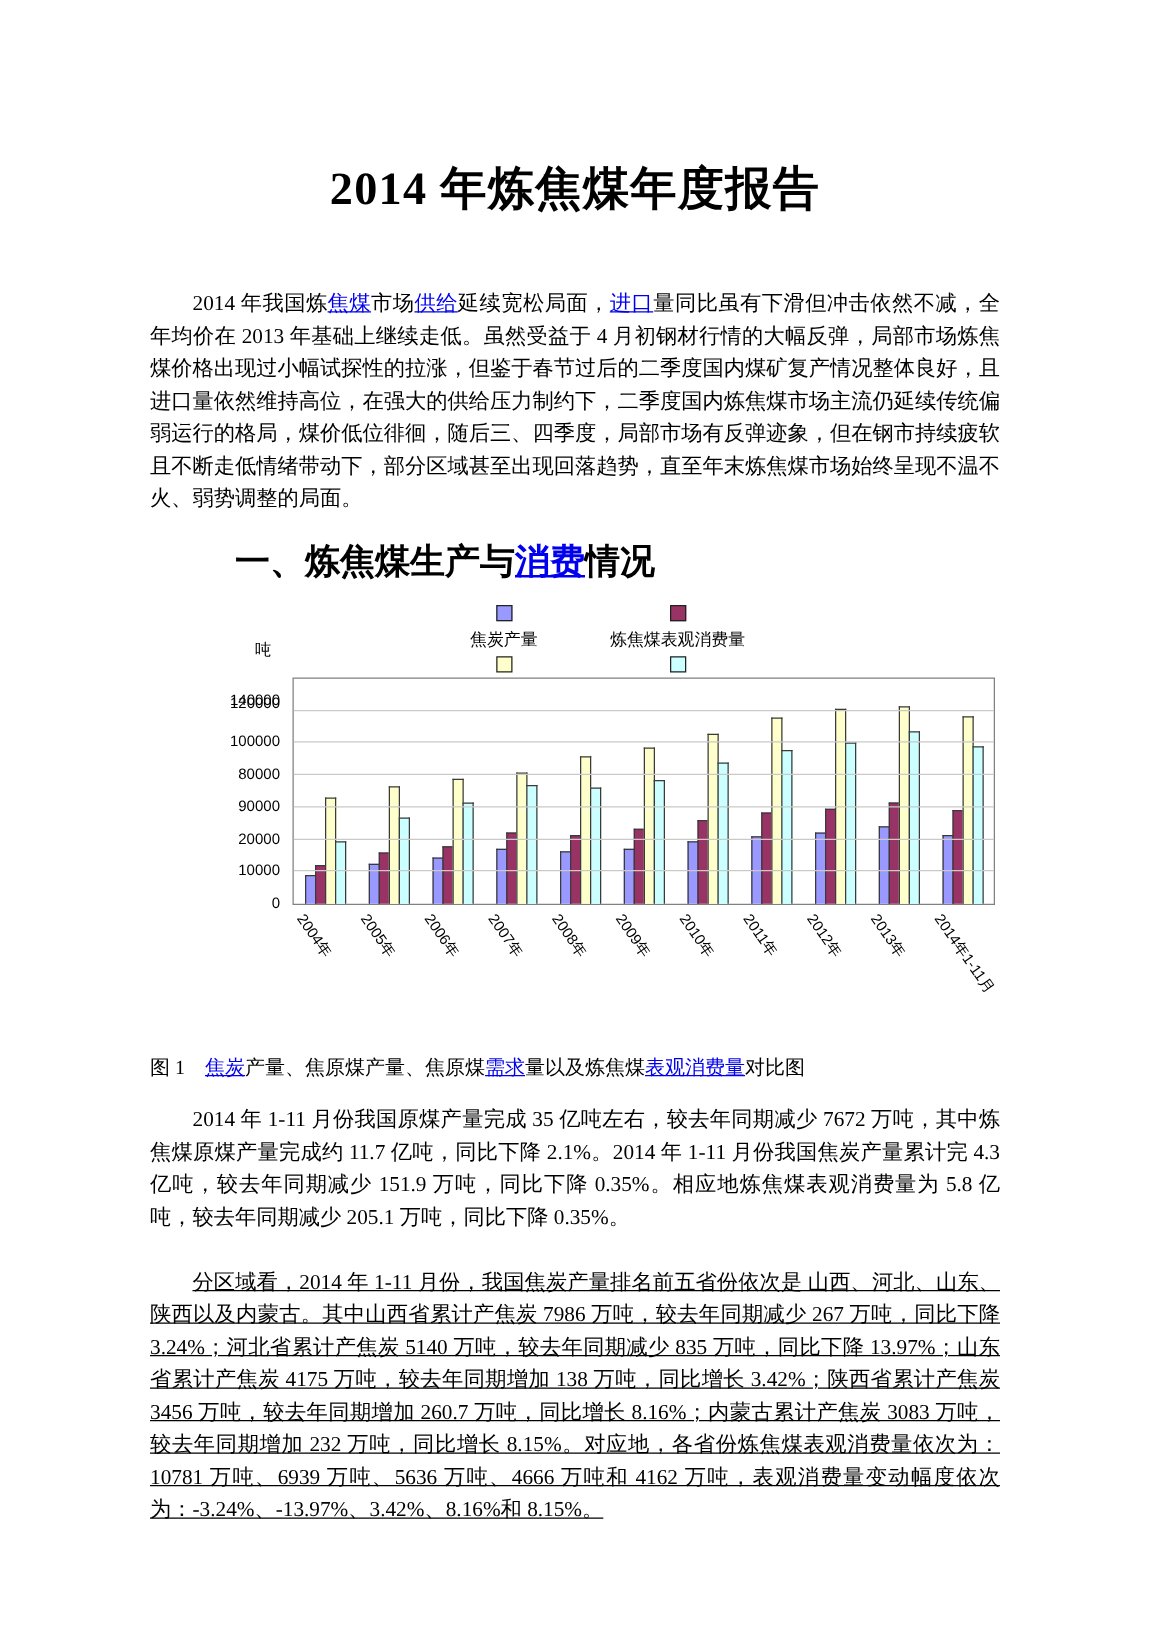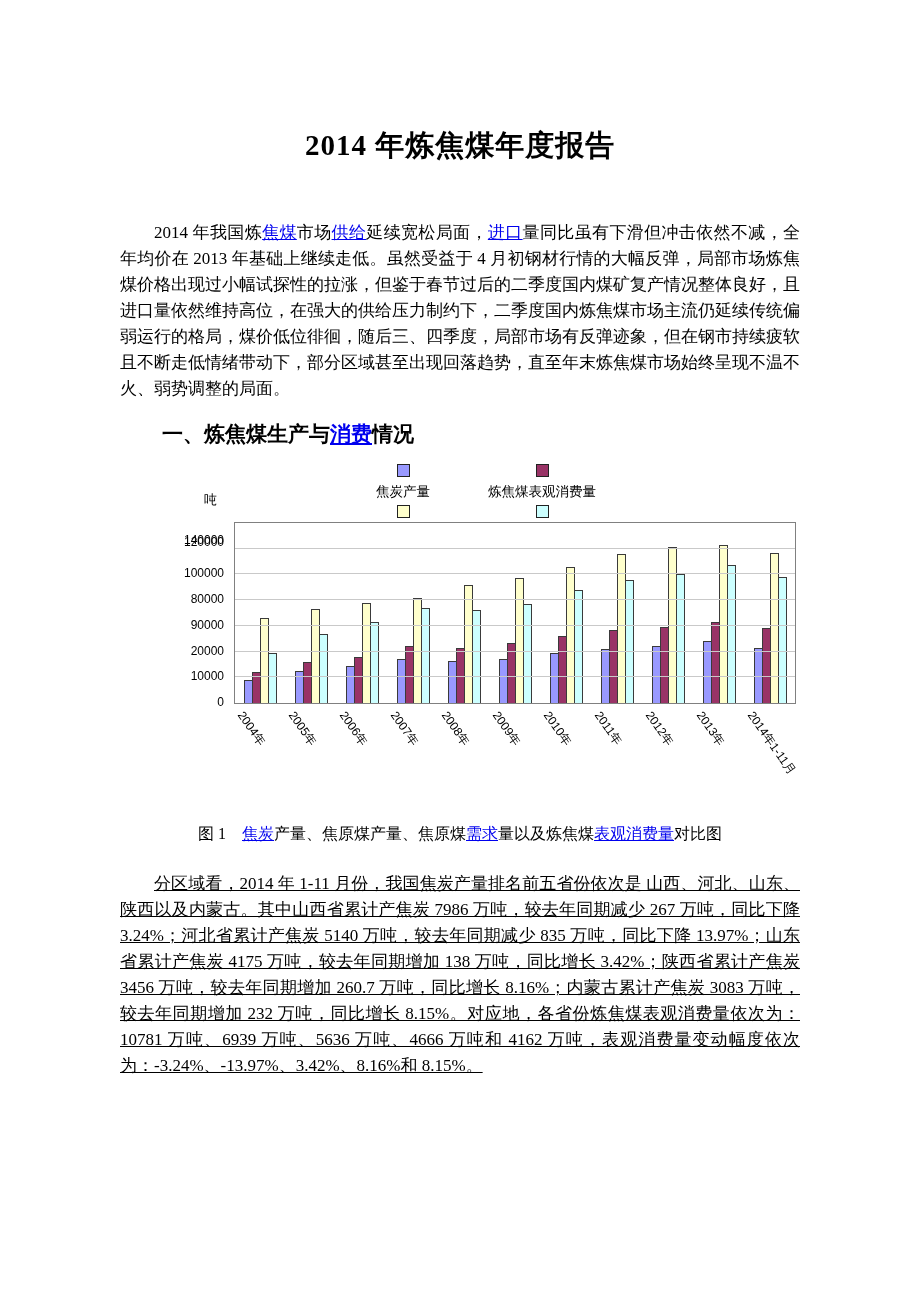--- a/index.html
+++ b/index.html
@@ -6,33 +6,33 @@
   body {
     width: 920px; height: 1302px;
     background: #ffffff;
     overflow: hidden;
     font-family: "Liberation Serif", "DejaVu Serif", serif;
     color: var(--text, #000);
   }
   .page { padding: 0 120px; box-sizing: border-box; width: 920px; }
   .doc-title {
     margin: 0; padding-top: 126px;
-    font-size: 29px; font-weight: bold; text-align: center;
+    font-size: 37px; font-weight: bold; text-align: center;
     letter-spacing: 1px;
   }
   p.body-para {
     margin: 0; margin-top: 54px;
     font-size: 17px; line-height: 26px;
     text-align: justify; text-indent: 2em;
   }
   p.body-para.tight { margin-top: 18px; }
   p.body-para.mid { margin-top: 26px; text-decoration: underline; }
   .section-heading {
-    margin: 0; margin-top: 18px;
-    font-size: 21px; font-weight: bold;
+    margin: 12px; margin-top: 18px;
+    font-size: 28px; font-weight: bold;
     text-indent: 2em;
   }
   a.doclink {
     color: var(--link, #0000ee);
     text-decoration: underline;
     cursor: pointer;
   }
   
   .chart {
     position: relative;
@@ -78,21 +78,21 @@
   }
   .x-labels { position: absolute; left: 62px; top: 240px; width: 560px; height: 100px; }
   .xtick {
     position: absolute; top: 4px; white-space: nowrap;
     transform: rotate(55deg); transform-origin: 0 0;
     font-size: 12px; color: #000;
   }
   
   .figure-caption {
     margin: 0; margin-top: 20px;
-    font-size: 16px; text-align: center;
+    font-size: 16px; 
   }
 </style>
 </head>
 <body>
 
 <div class="page">
 
   <h1 class="doc-title">2014 年炼焦煤年度报告</h1>
 
   <p class="body-para" id="para1"><span>2014 年我国炼</span><a class="doclink" href="#">焦煤</a><span>市场</span><a class="doclink" href="#">供给</a><span>延续宽松局面，</span><a class="doclink" href="#">进口</a><span>量同比虽有下滑但冲击依然不减，全年均价在 2013 年基础上继续走低。虽然受益于 4 月初钢材行情的大幅反弹，局部市场炼焦煤价格出现过小幅试探性的拉涨，但鉴于春节过后的二季度国内煤矿复产情况整体良好，且进口量依然维持高位，在强大的供给压力制约下，二季度国内炼焦煤市场主流仍延续传统偏弱运行的格局，煤价低位徘徊，随后三、四季度，局部市场有反弹迹象，但在钢市持续疲软且不断走低情绪带动下，部分区域甚至出现回落趋势，直至年末炼焦煤市场始终呈现不温不火、弱势调整的局面。</span></p>
@@ -215,16 +215,17 @@
         <span class="xtick" style="left: calc(59.0909% - 12px);">2010年</span>
         <span class="xtick" style="left: calc(68.1818% - 12px);">2011年</span>
         <span class="xtick" style="left: calc(77.2727% - 12px);">2012年</span>
         <span class="xtick" style="left: calc(86.3636% - 12px);">2013年</span>
         <span class="xtick" style="left: calc(95.4545% - 12px);">2014年1-11月</span>
       </div>
   </div>
 
   <p class="figure-caption" id="caption"><span>图 1　</span><a class="doclink" href="#">焦炭</a><span>产量、焦原煤产量、焦原煤</span><a class="doclink" href="#">需求</a><span>量以及炼焦煤</span><a class="doclink" href="#">表观消费量</a><span>对比图</span></p>
 
+  <p class="body-para tight">2014 年 1-11 月份我国原煤产量完成 35 亿吨左右，较去年同期减少 7672 万吨，其中炼焦煤原煤产量完成约 11.7 亿吨，同比下降 2.1%。2014 年 1-11 月份我国焦炭产量累计完 4.3 亿吨，较去年同期减少 151.9 万吨，同比下降 0.35%。相应地炼焦煤表观消费量为 5.8 亿吨，较去年同期减少 205.1 万吨，同比下降 0.35%。</p>
 
   <p class="body-para mid">分区域看，2014 年 1-11 月份，我国焦炭产量排名前五省份依次是 山西、河北、山东、陕西以及内蒙古。其中山西省累计产焦炭 7986 万吨，较去年同期减少 267 万吨，同比下降 3.24%；河北省累计产焦炭 5140 万吨，较去年同期减少 835 万吨，同比下降 13.97%；山东省累计产焦炭 4175 万吨，较去年同期增加 138 万吨，同比增长 3.42%；陕西省累计产焦炭 3456 万吨，较去年同期增加 260.7 万吨，同比增长 8.16%；内蒙古累计产焦炭 3083 万吨，较去年同期增加 232 万吨，同比增长 8.15%。对应地，各省份炼焦煤表观消费量依次为：10781 万吨、6939 万吨、5636 万吨、4666 万吨和 4162 万吨，表观消费量变动幅度依次为：-3.24%、-13.97%、3.42%、8.16%和 8.15%。</p>
 
 </div>
 
 </body></html>

